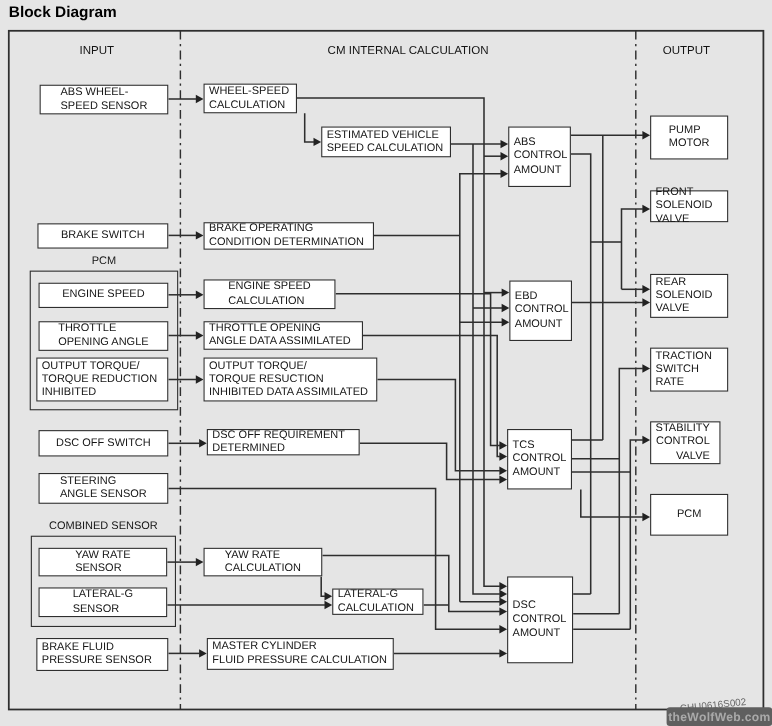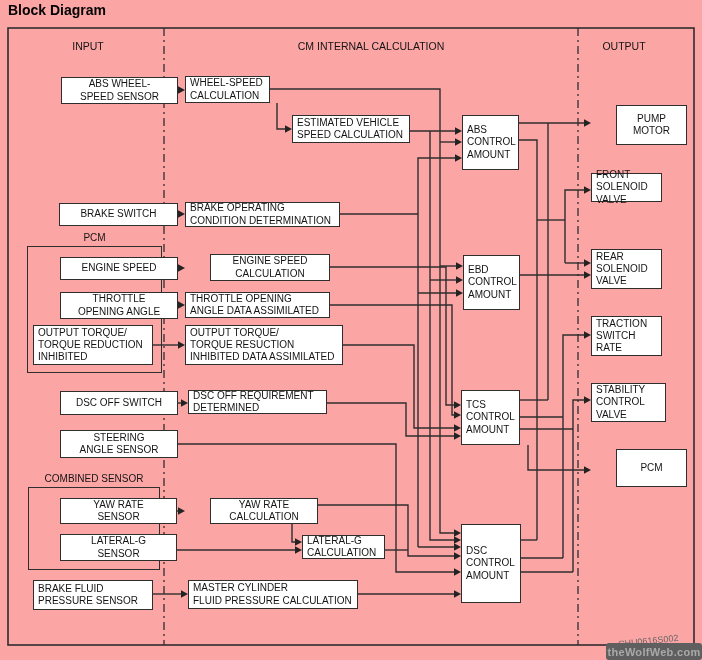--- a/index.html
+++ b/index.html
@@ -1,27 +1,27 @@
 <!DOCTYPE html>
 <html><head>
 <meta charset="utf-8">
 <style>
   html,body{margin:0;padding:0;background:#fff;}
-  #stage{position:relative;width:702px;height:660px;background:#fca5a5;
+  #stage{position:relative;width:702px;height:660px;background:#e5e5e5;
          font-family:"Liberation Sans",sans-serif;overflow:hidden;}
   #title{position:absolute;left:8px;top:2px;font-size:14px;font-weight:bold;color:#000;}
   #diagram-svg{position:absolute;left:0;top:0;}
   .colhead{position:absolute;top:40px;font-size:10.5px;color:#141414;
            transform:translateX(-50%);white-space:nowrap;}
   .group{position:absolute;border:1.6px solid #2e2e2e;box-sizing:border-box;background:transparent;}
   .group-label{position:absolute;font-size:10px;color:#141414;text-align:center;}
   .node{position:absolute;background:#fff;border:1.6px solid #2e2e2e;box-sizing:border-box;
         display:flex;flex-direction:column;justify-content:center;
         font-size:10px;line-height:1.22;white-space:pre-line;color:#141414;}
-  .node.center{align-items:center;text-align:center;padding:0 2px;margin-left:25px;}
+  .node.center{align-items:center;padding:0 2px;}
   .node.left{align-items:flex-start;text-align:left;padding:0 2px 0 4px;}
   #figcode{position:absolute;left:618px;top:636px;font-size:9px;color:#666;
            transform:rotate(-6deg);white-space:nowrap;}
   #watermark{position:absolute;left:606px;top:643px;width:96px;height:17px;
              background:#5f5f5f;border-radius:3px;color:#a9a9a9;font-weight:bold;
              font-size:11px;display:flex;align-items:center;justify-content:center;
              letter-spacing:.3px;}
 </style>
 </head>
 <body>
@@ -174,21 +174,21 @@
 MOTOR</div>
       <div class="node left" style="left: 591px; top: 173px; width: 71px; height: 29px;">FRONT
 SOLENOID
 VALVE</div>
       <div class="node left" style="left: 591px; top: 249px; width: 71px; height: 40px;">REAR
 SOLENOID
 VALVE</div>
       <div class="node left" style="left: 591px; top: 316px; width: 71px; height: 40px;">TRACTION
 SWITCH
 RATE</div>
-      <div class="node left" style="left: 591px; top: 383px; width: 75px; height: 39px;">STABILITY
+      <div class="node left" style="left: 591px; top: 383px; width: 64px; height: 39px; text-align: right;">STABILITY
 CONTROL
 VALVE</div>
       <div class="node center" style="left: 591px; top: 449px; width: 71px; height: 38px;">PCM</div>
     </div>
   <div id="headers-layer">
       <div class="colhead" style="left: 88px;">INPUT</div>
       <div class="colhead" style="left: 371px;">CM INTERNAL CALCULATION</div>
       <div class="colhead" style="left: 624px;">OUTPUT</div>
     </div>
   <div id="figcode">CHU0616S002</div>

